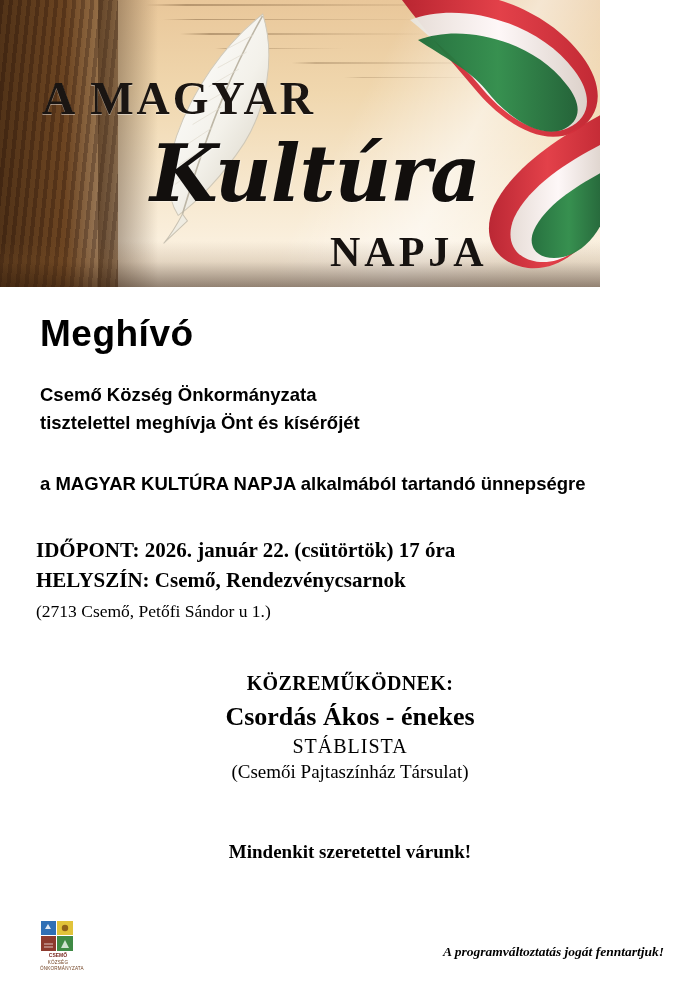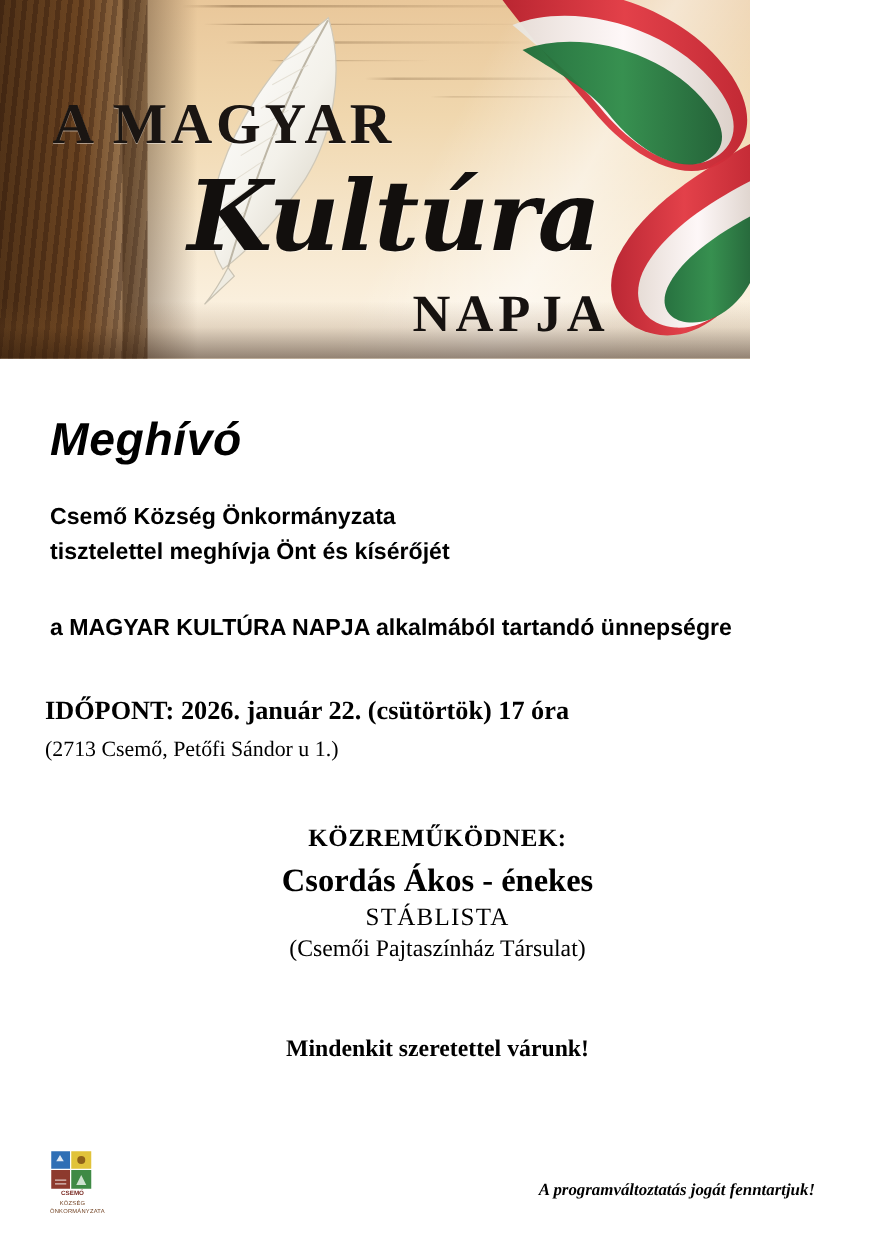--- a/index.html
+++ b/index.html
@@ -132,23 +132,22 @@
   .content {
     position: relative;
     padding: 26px 36px 0 36px;
     box-sizing: border-box;
     width: 700px;
   }
   .invite-title {
     font-size: 37px;
     font-weight: bold;
     letter-spacing: 0.5px;
-    margin: 18px 0 26px 4px;
-    color: #000;
-    font-style: italic;
+    margin: 0 0 26px 4px;
+    color: #000;
   }
   .lead {
     font-size: 18.5px;
     font-weight: bold;
     line-height: 1.5;
     margin: 0 0 0 4px;
     color: #000;
   }
   .occasion {
     font-size: 18.5px;
@@ -235,21 +234,21 @@
     font-family: "Liberation Sans", sans-serif;
   }
   .logo .logo-name {
     font-size: 5px;
     color: #7a2a22;
     font-weight: bold;
     display: block;
   }
   .disclaimer {
     position: absolute;
-    right: 48px; bottom: 30px;
+    right: 36px; bottom: 30px;
     font-family: "Liberation Serif", serif;
     font-size: 13.5px;
     font-weight: bold;
     font-style: italic;
     color: #000;
   }
 </style>
 </head>
 <body>
 
@@ -339,20 +338,24 @@
     <div>tisztelettel meghívja Önt és kísérőjét</div>
   </div>
 
   <div class="occasion">a MAGYAR KULTÚRA NAPJA alkalmából tartandó ünnepségre</div>
 
   <div class="details">
     <div class="row-when">
       <span>IDŐPONT:</span>
       <span>2026. január 22. (csütörtök) 17 óra</span>
     </div>
+    <div class="row-where">
+      <span>HELYSZÍN:</span>
+      <span>Csemő, Rendezvénycsarnok</span>
+    </div>
     <div class="row-addr">(2713 Csemő, Petőfi Sándor u 1.)</div>
   </div>
 
   <div class="performers">
     <div class="head">KÖZREMŰKÖDNEK:</div>
     <div class="name">Csordás Ákos - énekes</div>
     <div class="group">STÁBLISTA</div>
     <div class="troupe">(Csemői Pajtaszínház Társulat)</div>
   </div>
 

